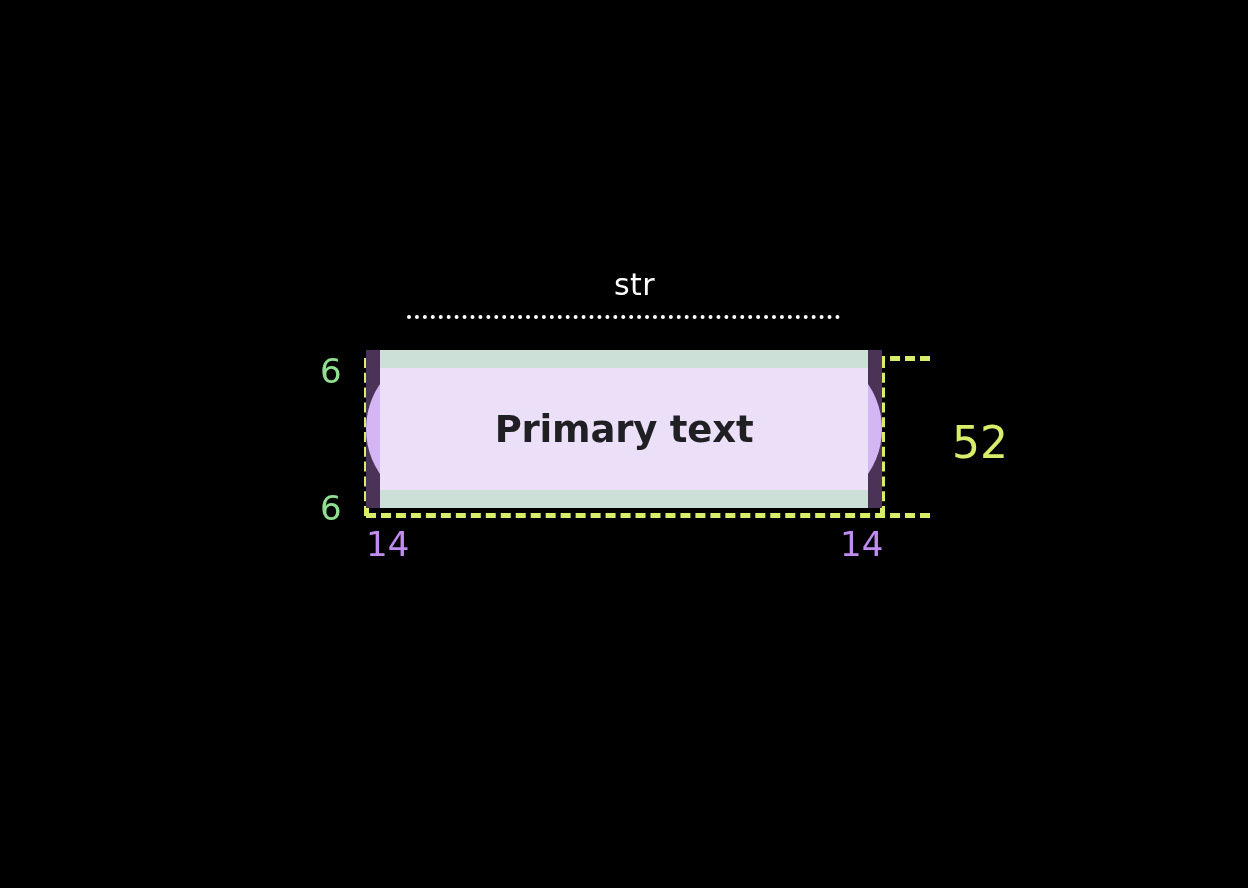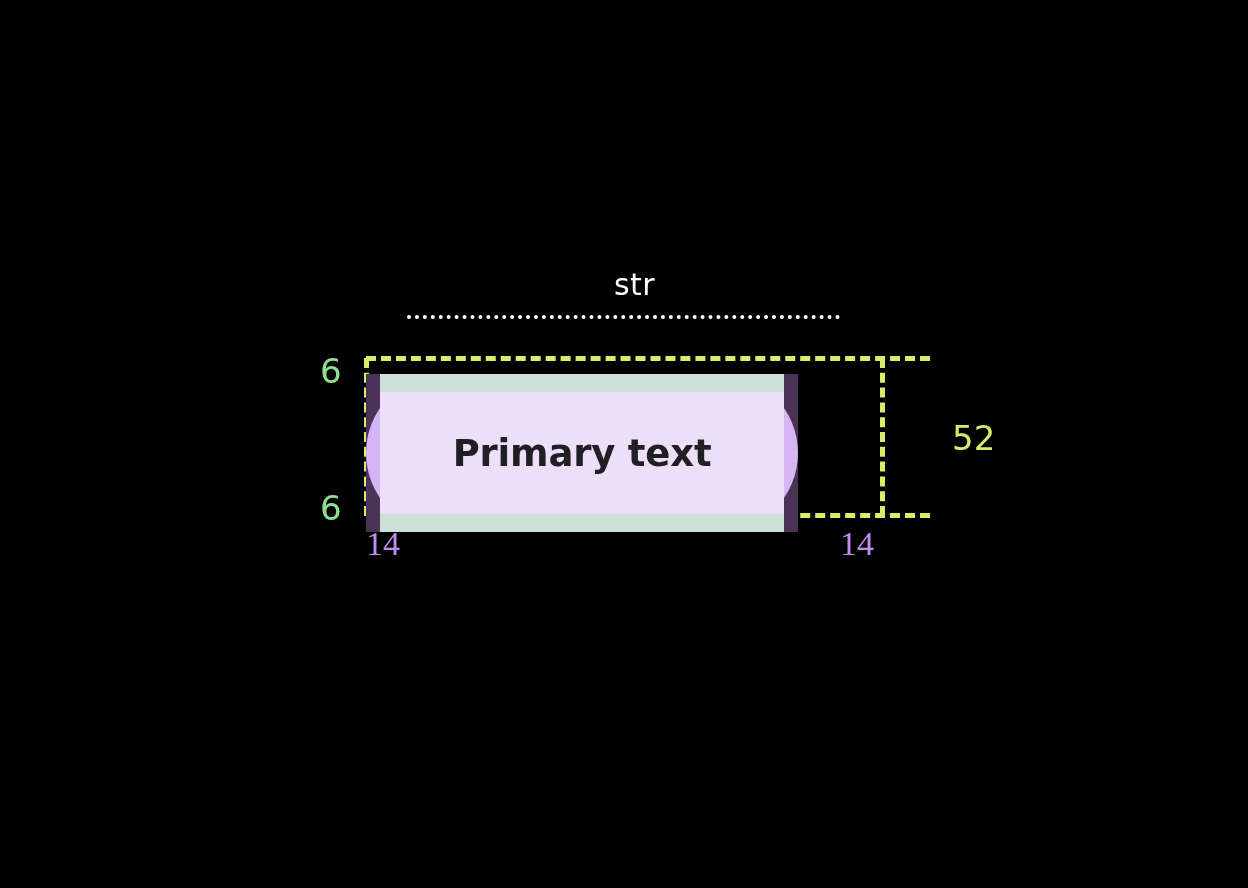--- a/index.html
+++ b/index.html
@@ -43,22 +43,22 @@
     top: 315px;
     width: 433px;
     height: 0;
     border-top: 4px dotted #ffffff;
   }
 
   
   .box-wrap {
     position: absolute;
     left: 366px;
-    top: 374px;
-    width: 432px;
+    top: 350px;
+    width: 516px;
     height: 158px;
   }
 
   
   .base-box {
     position: absolute;
     inset: 0;
     background: #4a3356;
   }
 
@@ -129,25 +129,24 @@
     white-space: nowrap;
     line-height: 1;
   }
   .ann-pad-v {
     color: #8fdf90;
     font-size: 34px;
   }
   .ann-pad-h {
     color: #c08cf0;
     font-size: 34px;
-    font-family: Liberation Serif, serif;
   }
   .ann-height {
     color: #d8ee6a;
-    font-size: 34px;
+    font-size: 44px;
   }
 
   #pad-top-label    { left: 320px; top: 354px; }
   #pad-bottom-label { left: 320px; top: 491px; }
   #pad-left-label   { left: 366px; top: 527px; }
   #pad-right-label  { left: 840px; top: 527px; }
   #height-label     { left: 952px; top: 421px; }
 </style>
 </head>
 <body>

